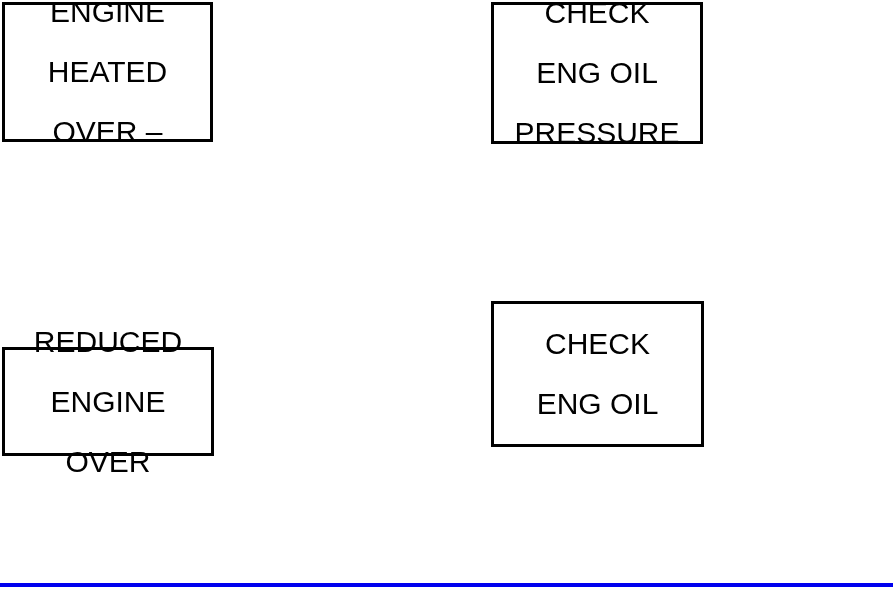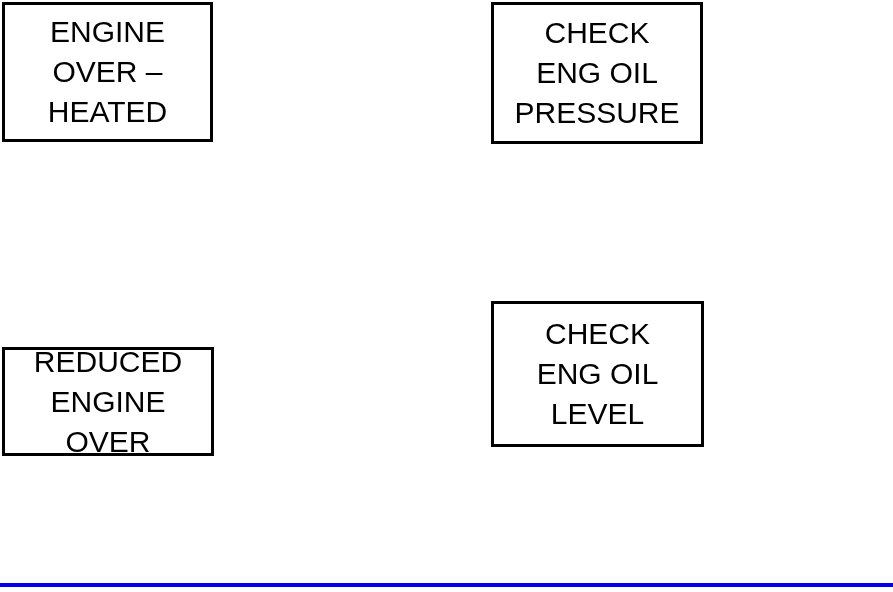--- a/index.html
+++ b/index.html
@@ -26,20 +26,21 @@
 
   .indicator-box {
     position: absolute;
     box-sizing: border-box;
     border: 3px solid #000000;
     background: #ffffff;
     display: flex;
     flex-direction: column;
     align-items: center;
     justify-content: center;
+    gap: 20px;
   }
 
   .indicator-line {
     display: block;
     font-family: "Liberation Sans", sans-serif;
     font-size: 30px;
     line-height: 40px;
     font-weight: 400;
     color: #000000;
     text-align: center;
@@ -88,37 +89,36 @@
     background: #0000ee;
   }
 </style>
 </head>
 <body>
 
 <div id="canvas">
 
   <div class="indicator-box" id="box-engine-overheated">
     <span class="indicator-line">ENGINE</span>
+    <span class="indicator-line">HEATED</span>
     <span class="indicator-line">OVER –</span>
-    <span class="indicator-line">HEATED</span>
   </div>
 
   <div class="indicator-box" id="box-check-eng-oil-pressure">
     <span class="indicator-line">CHECK</span>
     <span class="indicator-line">ENG OIL</span>
     <span class="indicator-line">PRESSURE</span>
   </div>
 
   <div class="indicator-box" id="box-reduced-engine-power">
     <span class="indicator-line">REDUCED</span>
     <span class="indicator-line">ENGINE</span>
     <span class="indicator-line">OVER</span>
   </div>
 
   <div class="indicator-box" id="box-check-eng-oil-level">
     <span class="indicator-line">CHECK</span>
     <span class="indicator-line">ENG OIL</span>
-    <span class="indicator-line">LEVEL</span>
   </div>
 
   <div id="footer-rule"></div>
 
 </div>
 
 </body></html>

